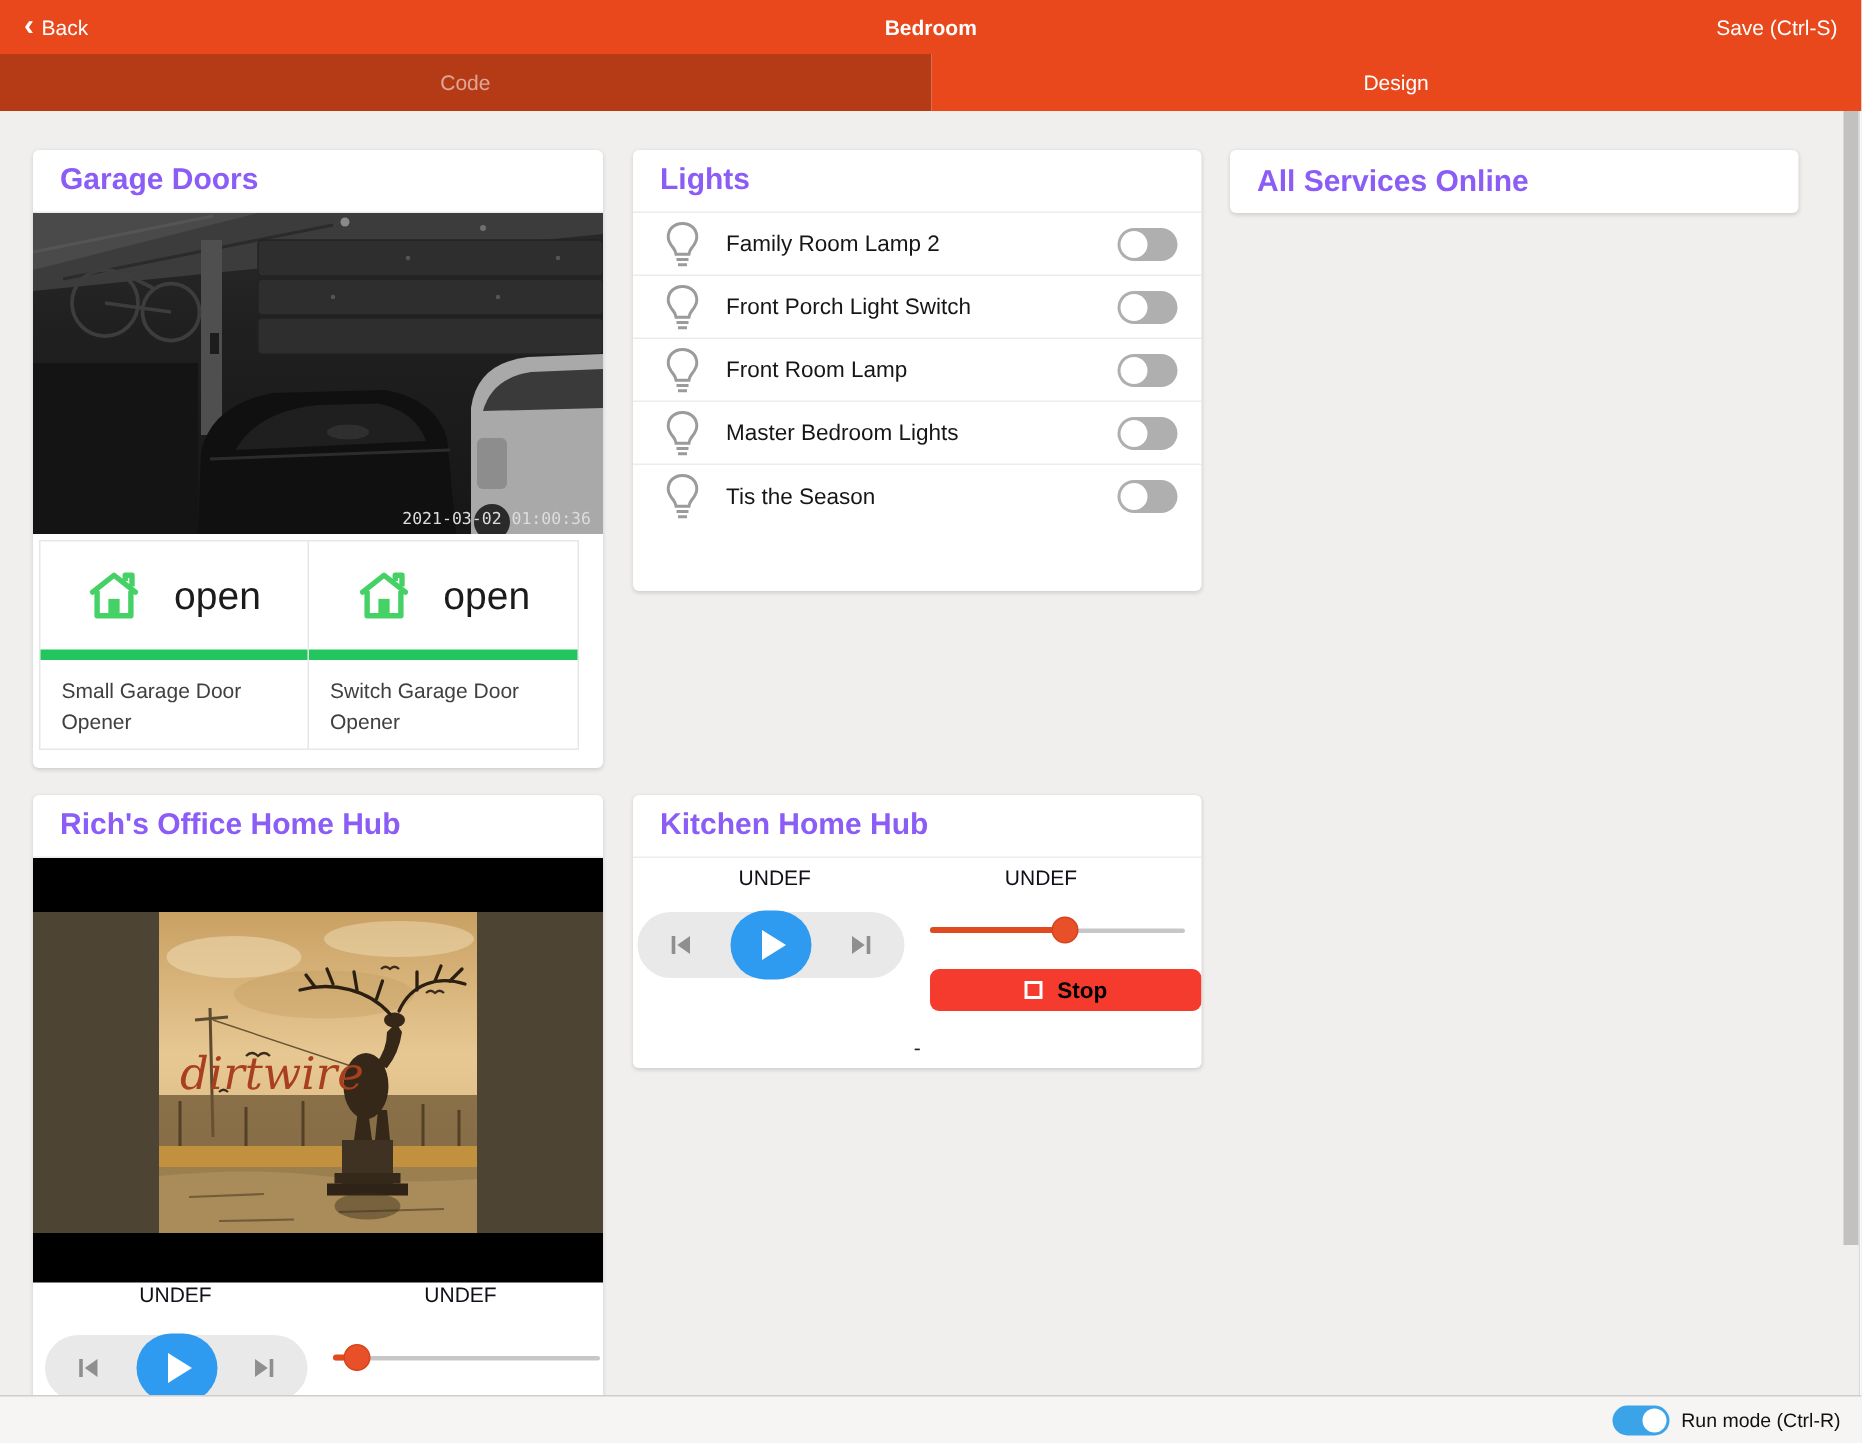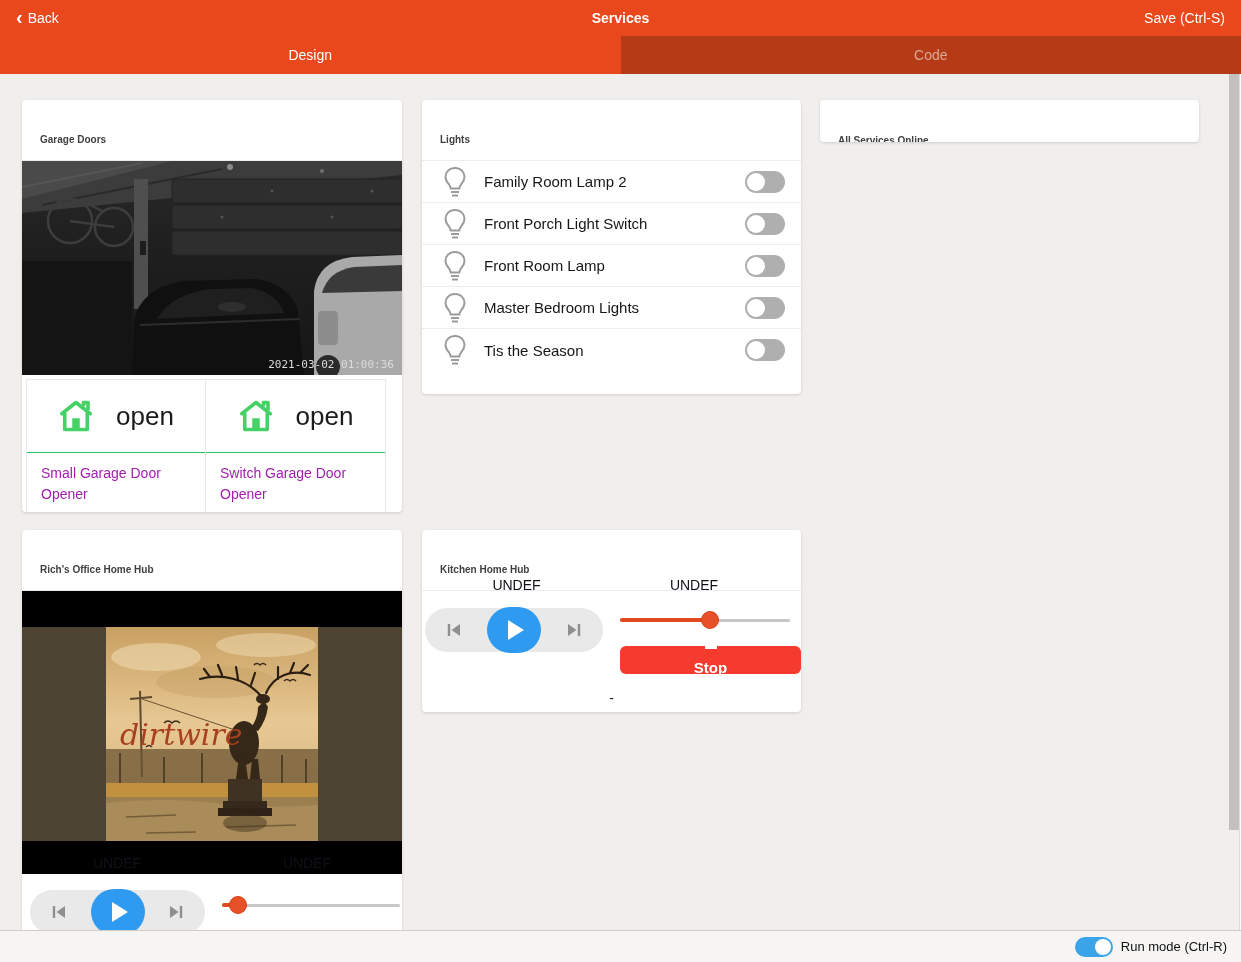--- a/index.html
+++ b/index.html
@@ -15,31 +15,31 @@
   .topbar .save { color:#fff; font-size:14px; cursor:pointer; }
 
   
   .tabs { position:absolute; left:0; top:36px; width:1241px; height:38px; display:flex; z-index:5; }
   .tab { flex:1; display:flex; align-items:center; justify-content:center; font-size:14px; cursor:pointer; }
   .tab.active { background:#e8481c; color:#fff; }
   .tab.inactive { background:#b53a16; color:rgba(255,255,255,0.55); }
 
   
   .card { position:absolute; background:#fff; border-radius:4px; box-shadow:0 1px 3px rgba(0,0,0,0.14); overflow:hidden; }
-  .card-header { height:42px; display:flex; align-items:center; padding:0 18px; font-size:10px; font-weight:bold; color:#404040; border-bottom:1px solid #ececec;margin-top:19px; }
+  .card-header { height:42px; display:flex; align-items:center; padding:0 18px; font-size:20px; font-weight:bold; color:#8b5cf6; border-bottom:1px solid #ececec; }
 
   
   #garage-card { left:22px; top:100px; width:380px; height:412px; }
   .camera-view { width:380px; height:214px; display:block; }
   .openers { margin:4px 16px 0 4px; display:flex; }
   .opener-tile { width:180px; border:1px solid #e7e7e7; }
   .opener-tile + .opener-tile { border-left:none; }
   .opener-top { height:72px; display:flex; align-items:center; justify-content:center; gap:22px; cursor:pointer; }
   .opener-action { font-size:26px; color:#1b1b1b; }
-  .opener-label { border-top:1px solid #22c55e; padding:10px 14px; font-size:14px; color:#a21caf; line-height:1.5; height:66px; }
+  .opener-label { border-top:7px solid #22c55e; padding:10px 14px; font-size:14px; color:#404040; line-height:1.5; height:66px; }
 
   
   #lights-card { left:422px; top:100px; width:379px; height:294px; }
   .light-row { height:42px; display:flex; align-items:center; padding:0 16px 0 20px; border-bottom:1px solid #ececec; }
   .light-row:last-child { border-bottom:none; }
   .bulb { width:26px; height:32px; margin-right:16px; flex:none; }
   .light-label { flex:1; font-size:15px; color:#161616; }
   .toggle-off { width:40px; height:22px; border-radius:11px; background:#afafaf; position:relative; cursor:pointer; flex:none; }
   .toggle-off .knob { position:absolute; left:2px; top:2px; width:18px; height:18px; border-radius:50%; background:#fff; }
 
@@ -60,21 +60,21 @@
   .media-pill { position:absolute; background:#e9e9e9; border-radius:22px; height:44px; display:flex; align-items:center; justify-content:space-between; padding:0 20px; }
   .skip-btn { width:18px; height:18px; cursor:pointer; }
   .play-btn { width:54px; height:46px; border-radius:23px; background:#2e9bf1; display:flex; align-items:center; justify-content:center; cursor:pointer; }
   .play-tri { width:0; height:0; border-left:16px solid #fff; border-top:10px solid transparent; border-bottom:10px solid transparent; margin-left:4px; }
 
   .slider { position:absolute; height:18px; cursor:pointer; }
   .slider .track { position:absolute; left:0; right:0; top:8px; height:3px; background:#c7c7c7; border-radius:2px; }
   .slider .fill { position:absolute; left:0; top:7px; height:4px; background:#e1491f; border-radius:2px; }
   .slider .knob { position:absolute; top:0; width:18px; height:18px; border-radius:50%; background:#e8502a; border:1px solid #d64417; }
 
-  .stop-btn { position:absolute; background:#f43b2d; border-radius:6px; display:flex; align-items:center; justify-content:center; gap:10px; color:#ffffff; font-size:15px; font-weight:bold; cursor:pointer;flex-direction:column; }
+  .stop-btn { position:absolute; background:#f43b2d; border-radius:6px; display:flex; align-items:center; justify-content:center; gap:10px; color:#000000; font-size:15px; font-weight:bold; cursor:pointer; }
   .stop-square { width:12px; height:12px; border:2px solid #fff; display:inline-block; }
 
   .track-info { position:absolute; width:100%; text-align:center; font-size:14px; color:#222; }
 
   
   .bottombar { position:absolute; left:0; top:930px; width:1241px; height:32px; background:#f6f5f4; border-top:1px solid #cecdcb;
                display:flex; align-items:center; justify-content:flex-end; padding:0 14px; gap:8px; z-index:10; }
   .toggle-on { width:38px; height:20px; border-radius:10px; background:#3ba3e8; position:relative; cursor:pointer; }
   .toggle-on .knob { position:absolute; right:2px; top:2px; width:16px; height:16px; border-radius:50%; background:#fff; }
   .runmode-label { font-size:13px; color:#111; }
@@ -85,27 +85,27 @@
   .page-right-edge { position:absolute; right:0; top:74px; width:2px; height:888px; background:#fafafa; border-left:1px solid #dddcda; z-index:6; }
 </style>
 </head>
 <body>
 
 <div class="topbar">
   <div class="back">
     <span class="chev">‹</span>
     <span>Back</span>
   </div>
-  <div class="title">Services</div>
+  <div class="title">Bedroom</div>
   <div class="save">Save (Ctrl-S)</div>
 </div>
 
 <div class="tabs">
+  <div class="tab inactive">Code</div>
   <div class="tab active">Design</div>
-  <div class="tab inactive">Code</div>
 </div>
 
 <div class="card" id="garage-card">
   <div class="card-header">Garage Doors</div>
 
   <svg class="camera-view" viewBox="0 0 380 214" xmlns="http://www.w3.org/2000/svg">
     <defs>
       <linearGradient id="camBg" x1="0" y1="0" x2="0" y2="1">
         <stop offset="0" stop-color="#2a2a2a"></stop>
           <stop offset="0.35" stop-color="#202020"></stop>

